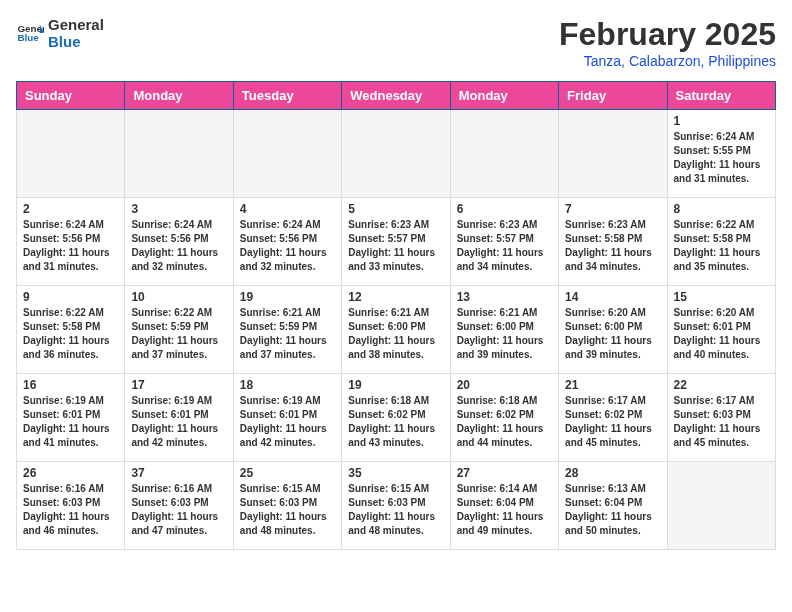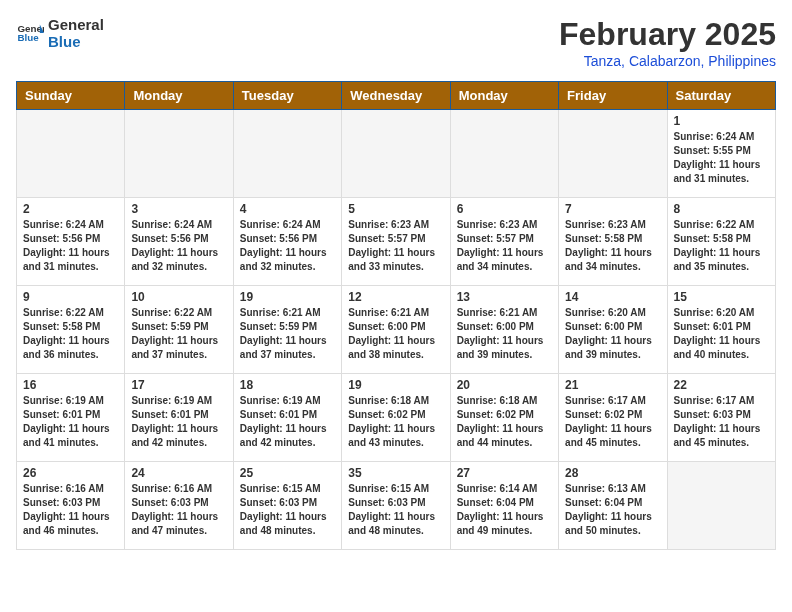--- a/index.html
+++ b/index.html
@@ -36,21 +36,21 @@
     .location {
       font-size: 14px;
       color: #1d4ed8;
     }
     .calendar {
       width: 100%;
       border-collapse: collapse;
       border: 1px solid #ccc;
     }
     .calendar th {
-      background: #a16207;
+      background: #ec4899;
       color: white;
       font-size: 13px;
       font-weight: bold;
       padding: 6px 8px;
       text-align: left;
       border: 1px solid #1a5a9a;
     }
     .calendar td {
       vertical-align: top;
       border: 1px solid #ddd;
@@ -261,21 +261,21 @@
         </td>
       </tr>
       <tr class="week-row">
         <td>
           <span class="day-number">26</span>
           <div class="day-info" style="white-space: pre-wrap;">Sunrise: 6:16 AM
 Sunset: 6:03 PM
 Daylight: 11 hours and 46 minutes.</div>
         </td>
         <td>
-          <span class="day-number">24</span>
+          <span class="day-number">37</span>
           <div class="day-info" style="white-space: pre-wrap;">Sunrise: 6:16 AM
 Sunset: 6:03 PM
 Daylight: 11 hours and 47 minutes.</div>
         </td>
         <td>
           <span class="day-number">25</span>
           <div class="day-info" style="white-space: pre-wrap;">Sunrise: 6:15 AM
 Sunset: 6:03 PM
 Daylight: 11 hours and 48 minutes.</div>
         </td>

